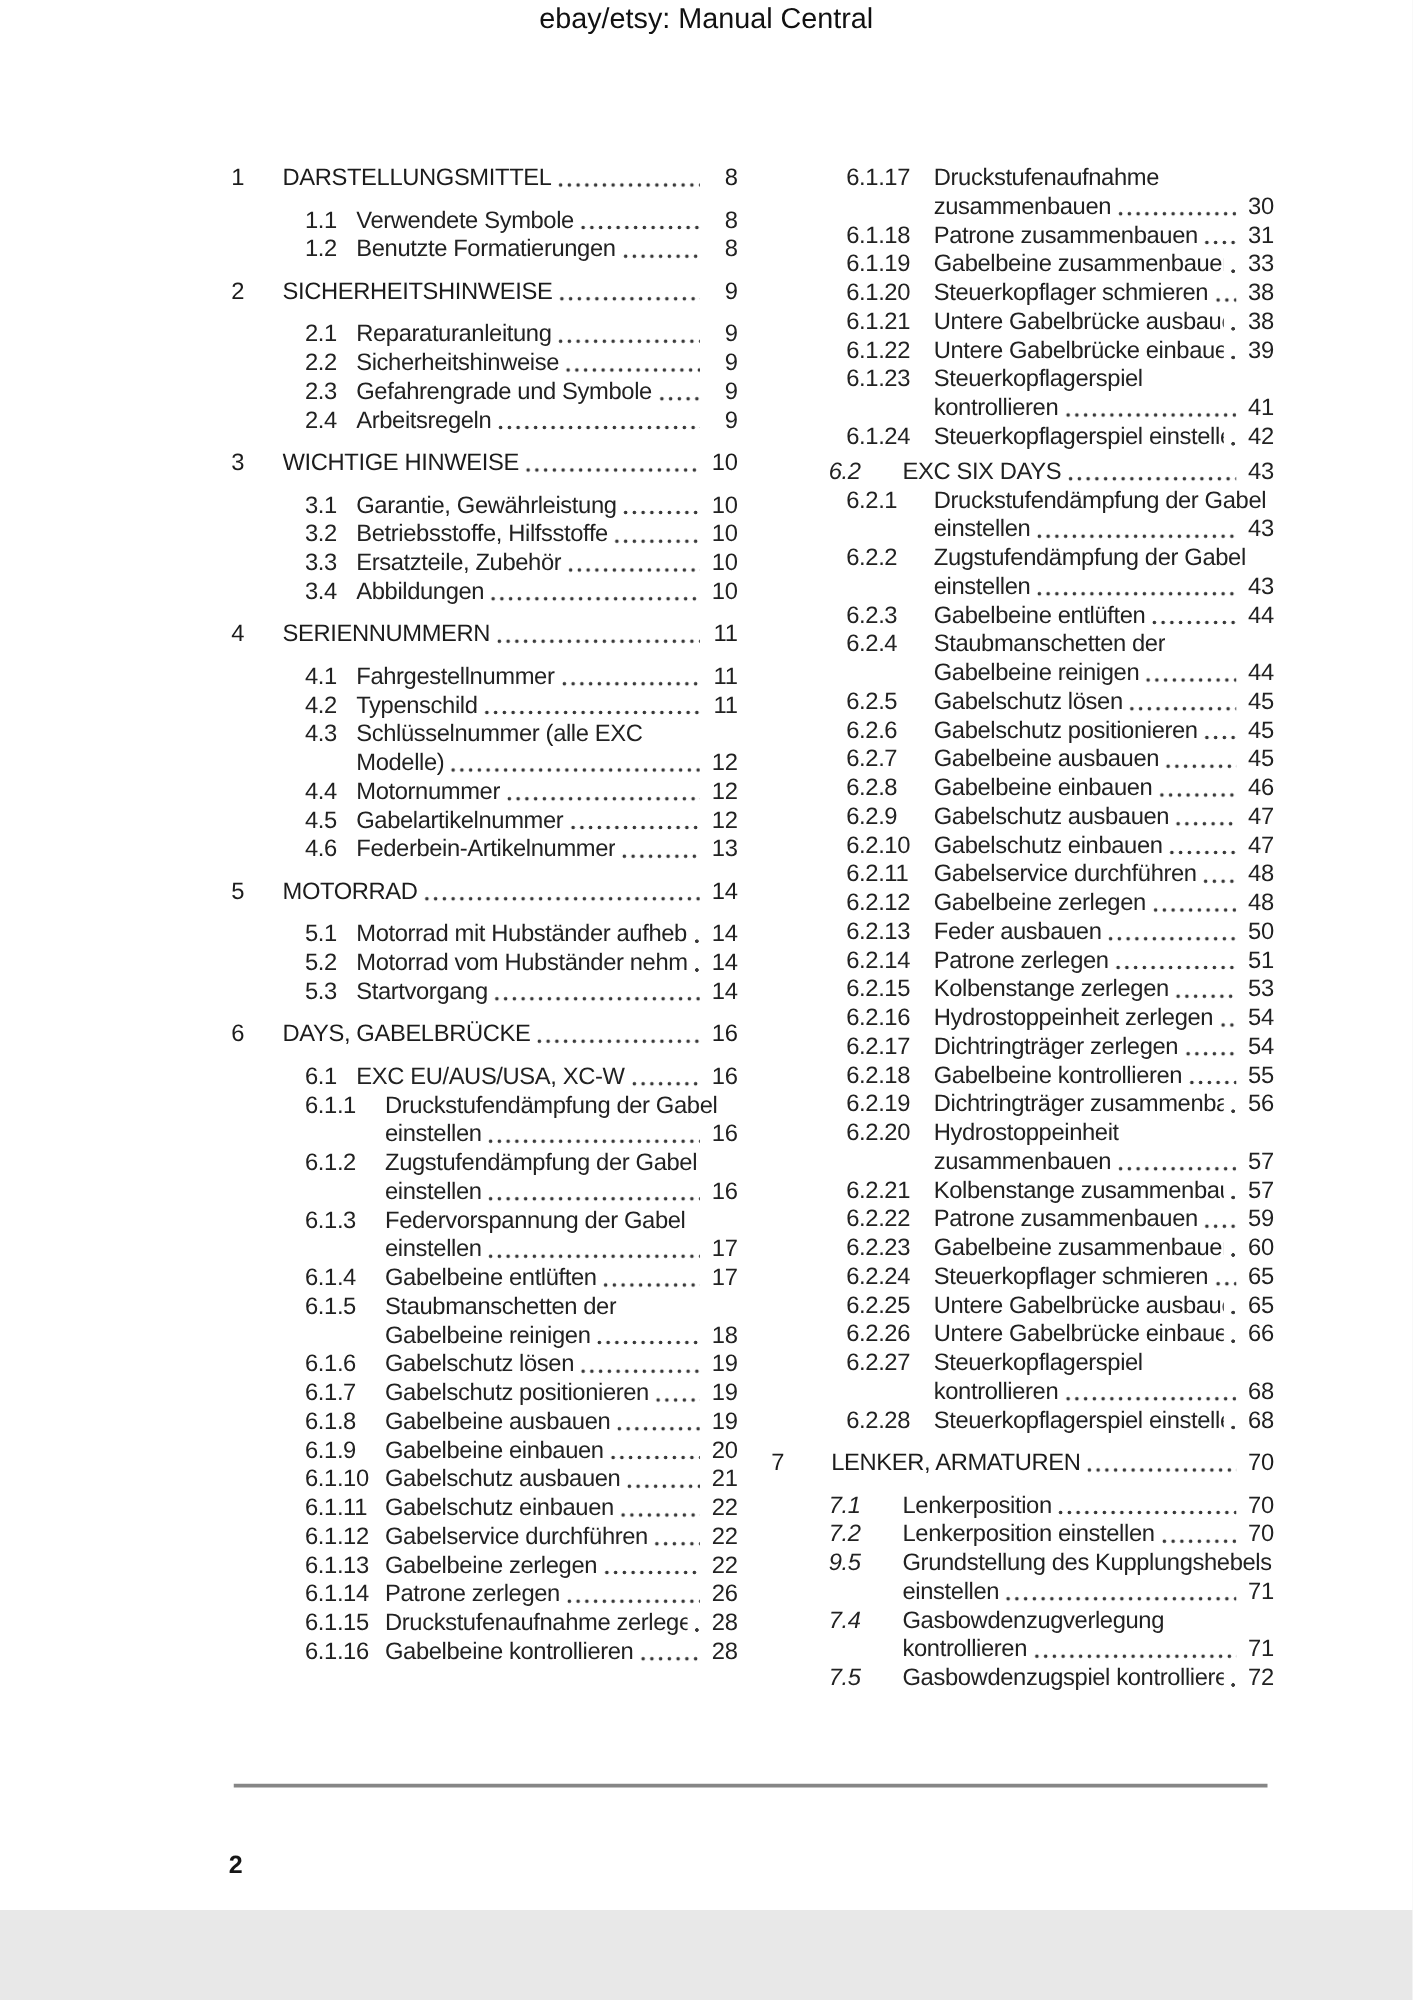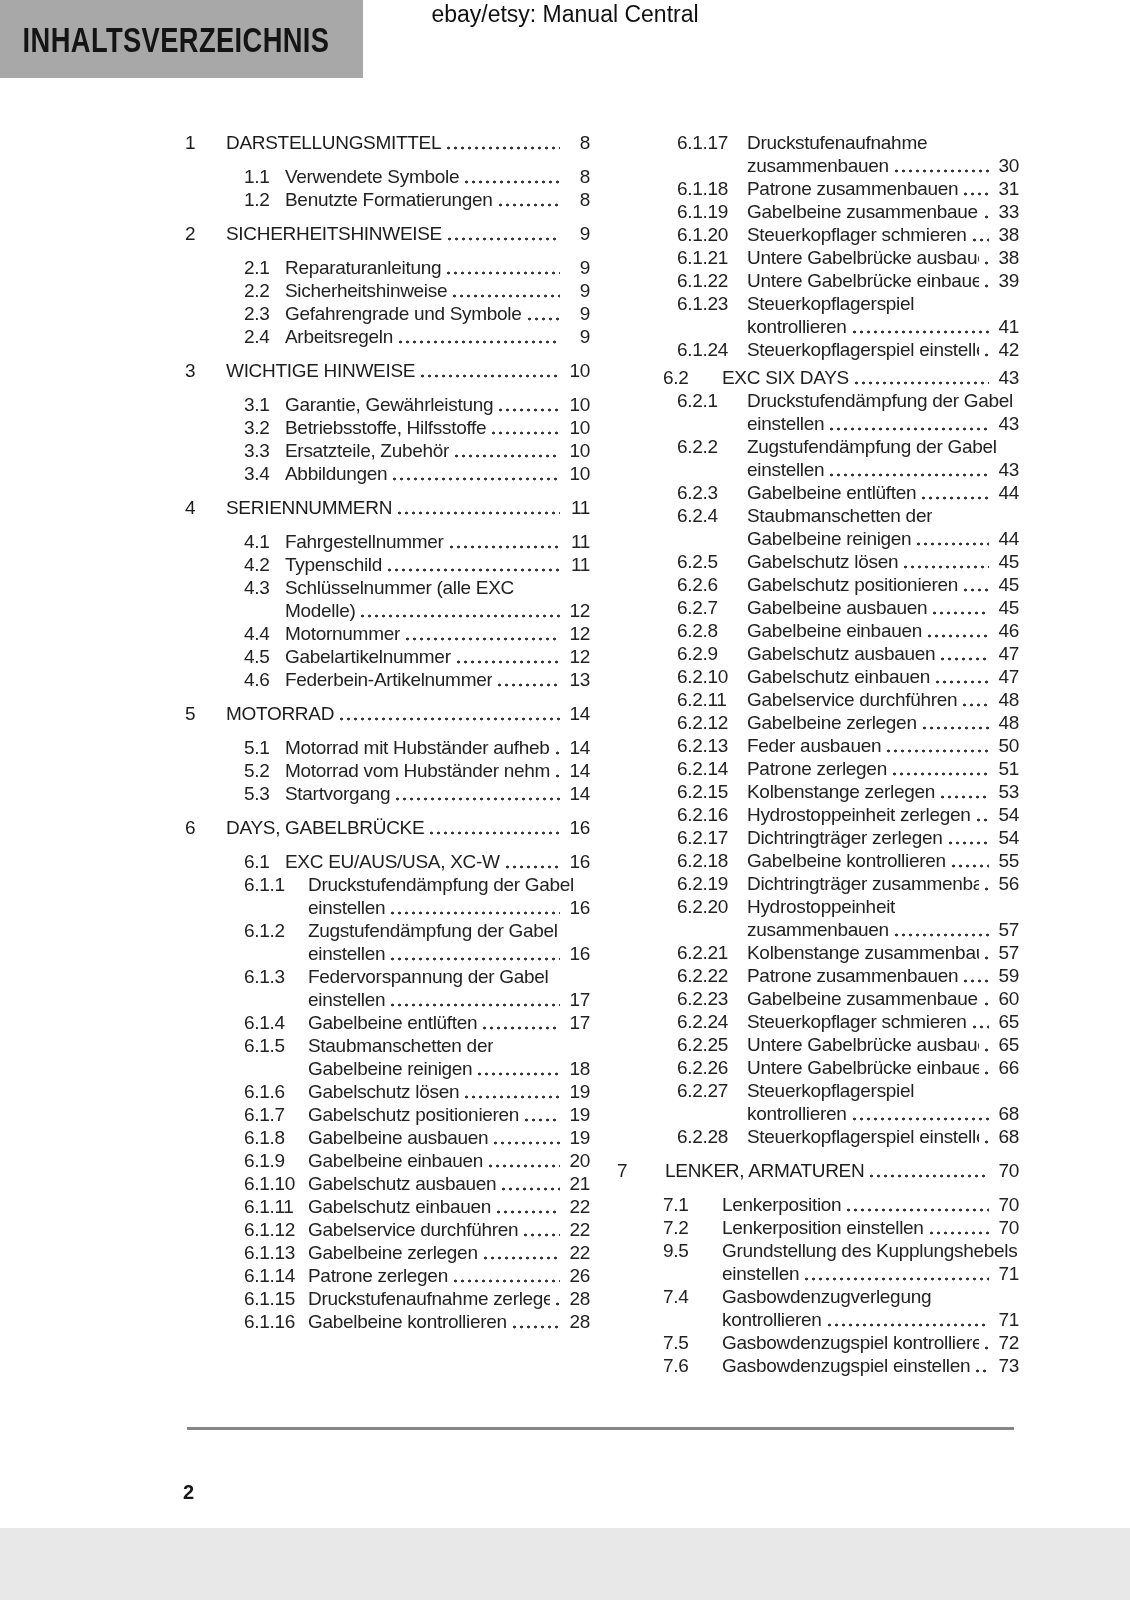--- a/index.html
+++ b/index.html
@@ -34,21 +34,21 @@
   .num { position:absolute; top:0; line-height:23px; white-space:nowrap; }
   #col-left  .level-1 { padding-left:41px; }
   #col-left  .level-1 > .num { left:0; }
   #col-left  .level-2 { padding-left:100px; }
   #col-left  .level-2 > .num { left:59px; }
   #col-left  .level-3 { padding-left:123px; }
   #col-left  .level-3 > .num { left:59px; }
   #col-right .level-1 { padding-left:48px; }
   #col-right .level-1 > .num { left:0; }
   #col-right .level-2 { padding-left:105px; }
-  #col-right .level-2 > .num { left:46px; }
+  #col-right .level-2 > .num { left:46px;font-style:italic; }
   #col-right .level-3 { padding-left:130px; }
   #col-right .level-3 > .num { left:60px; }
   .line { display:flex; align-items:baseline; line-height:23px; }
   .t { white-space:pre; flex:0 1 auto; min-width:0; overflow:hidden; }
   .dots {
     flex:1 1 auto; min-width:6px; align-self:stretch; margin:0 3px 0 4px;
     background-image:radial-gradient(circle, #3a3a3a 1.25px, rgba(0,0,0,0) 1.7px);
     background-size:7px 4px; background-repeat:repeat-x;
     background-position:left bottom 4px;
   }
@@ -58,23 +58,20 @@
   .footer-pagenum { position:absolute; left:183px; top:1481px; font-size:20px; font-weight:700; color:#161616; }
   .brand-bottom { position:absolute; left:0; right:0; top:1563px; text-align:center; font-size:23px; color:#111111; }
 </style>
 </head>
 <body>
 
 <div class="page-root">
 
   <div class="brand-top">ebay/etsy: Manual Central</div>
 
-  <div class="title-box">
-    <span class="title-text">INHALTSVERZEICHNIS</span>
-  </div>
 
   <div id="col-left" class="toc-col">
       <div class="entry level-1">
         <span class="num">1</span>
         <div class="body">
           <div class="line">
             <span class="t">DARSTELLUNGSMITTEL</span>
             <span class="dots"></span>
             <span class="pagenum">8</span>
           </div>
@@ -954,30 +951,20 @@
           </div>
         </div>
       </div>
       <div class="entry level-2">
         <span class="num">7.5</span>
         <div class="body">
           <div class="line">
             <span class="t">Gasbowdenzugspiel kontrollieren</span>
             <span class="dots"></span>
             <span class="pagenum">72</span>
-          </div>
-        </div>
-      </div>
-      <div class="entry level-2">
-        <span class="num">7.6</span>
-        <div class="body">
-          <div class="line">
-            <span class="t">Gasbowdenzugspiel einstellen</span>
-            <span class="dots"></span>
-            <span class="pagenum">73</span>
           </div>
         </div>
       </div>
     </div>
 
   <div class="footer-rule"></div>
   <div class="footer-pagenum">2</div>
   <div class="brand-bottom">ebay/etsy: Manual Central</div>
 
 </div>

